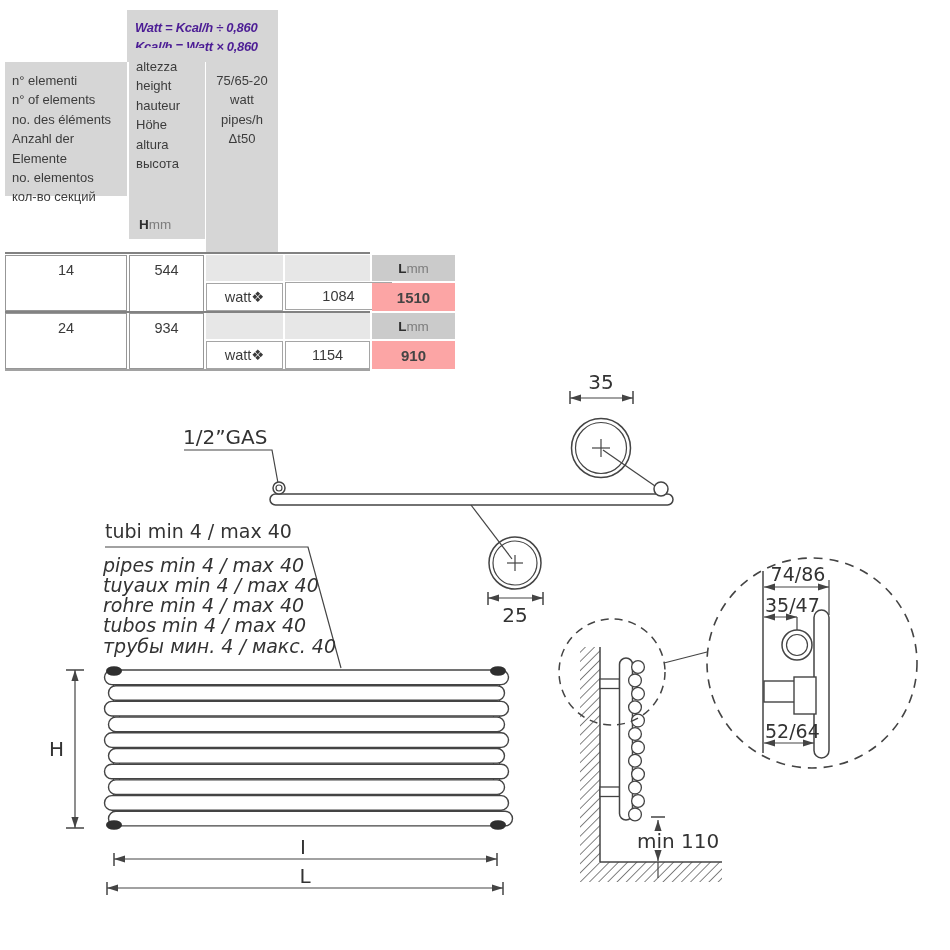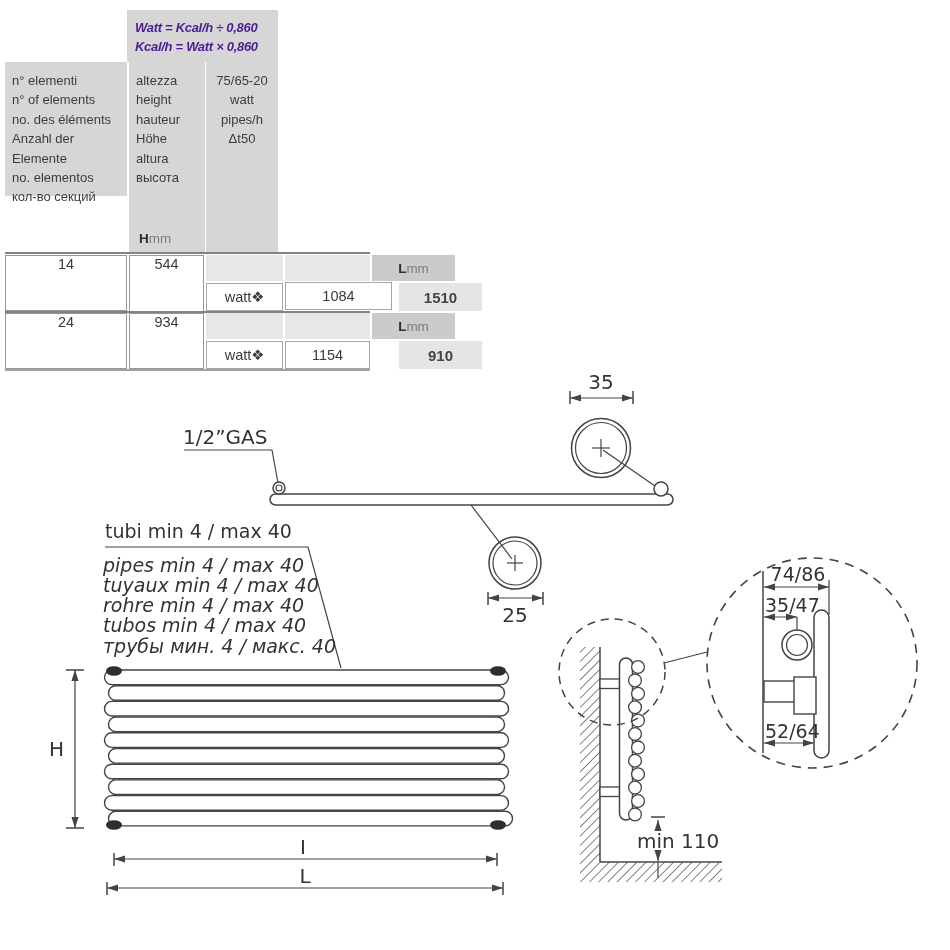--- a/index.html
+++ b/index.html
@@ -6,33 +6,33 @@
   #canvas{position:relative;width:950px;height:950px;background:#ffffff;overflow:hidden;
           font-family:"Liberation Sans","DejaVu Sans",sans-serif;color:#333;}
   .cell{position:absolute;box-sizing:border-box;}
   .gray{background:#d6d6d6;}
   .hcol{font-size:13px;line-height:19.4px;padding:9px 2px 0 7px;color:#3c3c3c;}
   .hcol.center{text-align:center;padding-left:0;padding-right:0;}
   #formula-box{left:127px;top:10px;width:151px;height:52px;background:#d6d6d6;
     font-style:italic;font-weight:bold;font-size:13px;line-height:19px;padding:8px 0 0 8px;
     letter-spacing:-0.3px;color:#4c1d95;}
   #hc1{left:5px;top:62px;width:122px;height:134px;}
-  #hc2{left:129px;top:62px;width:76px;height:191px;}
+  #hc2{left:129px;top:48px;width:76px;height:191px;}
   #hc3{left:206px;top:62px;width:72px;height:191px;}
   .hmm{position:absolute;left:10px;bottom:5px;font-size:13.5px;}
   .b{font-weight:bold;color:#2e2e2e;}
   .u{color:#7d7d7d;margin-left:0;}
   .valcell{background:#fff;border:1px solid #979797;font-size:14.5px;text-align:center;
-    color:#3a3a3a;}
+    padding-top:6px;color:#3a3a3a;}
   .graycell{background:#e7e7e7;}
   .wattcell{background:#fff;border:1px solid #a5a5a5;font-size:14.5px;display:flex;
     align-items:center;justify-content:center;color:#3a3a3a;}
   .lhead{background:#cbcbcb;display:flex;align-items:center;justify-content:center;font-size:13.5px;}
-  .lval{background:#e5e5e5;display:flex;align-items:center;justify-content:center;
-    font-size:15px;font-weight:bold;color:#444;margin-left:27px;}
+  .lval{background:#fca5a5;display:flex;align-items:center;justify-content:center;
+    font-size:15px;font-weight:bold;color:#444;}
   .sep{position:absolute;left:5px;width:365px;height:2px;background:#828282;}
   svg{position:absolute;left:0;top:0;}
   .dtext{font-family:"DejaVu Sans",sans-serif;fill:#333;font-size:20px;}
   .dsm{font-size:19px;}
   .ital{font-style:italic;}
   .ln{stroke:#444;stroke-width:1.5;fill:none;}
   .thin{stroke:#444;stroke-width:1.2;fill:none;}
   .shape{stroke:#444;stroke-width:1.5;fill:#fff;}
 </style>
 </head>

